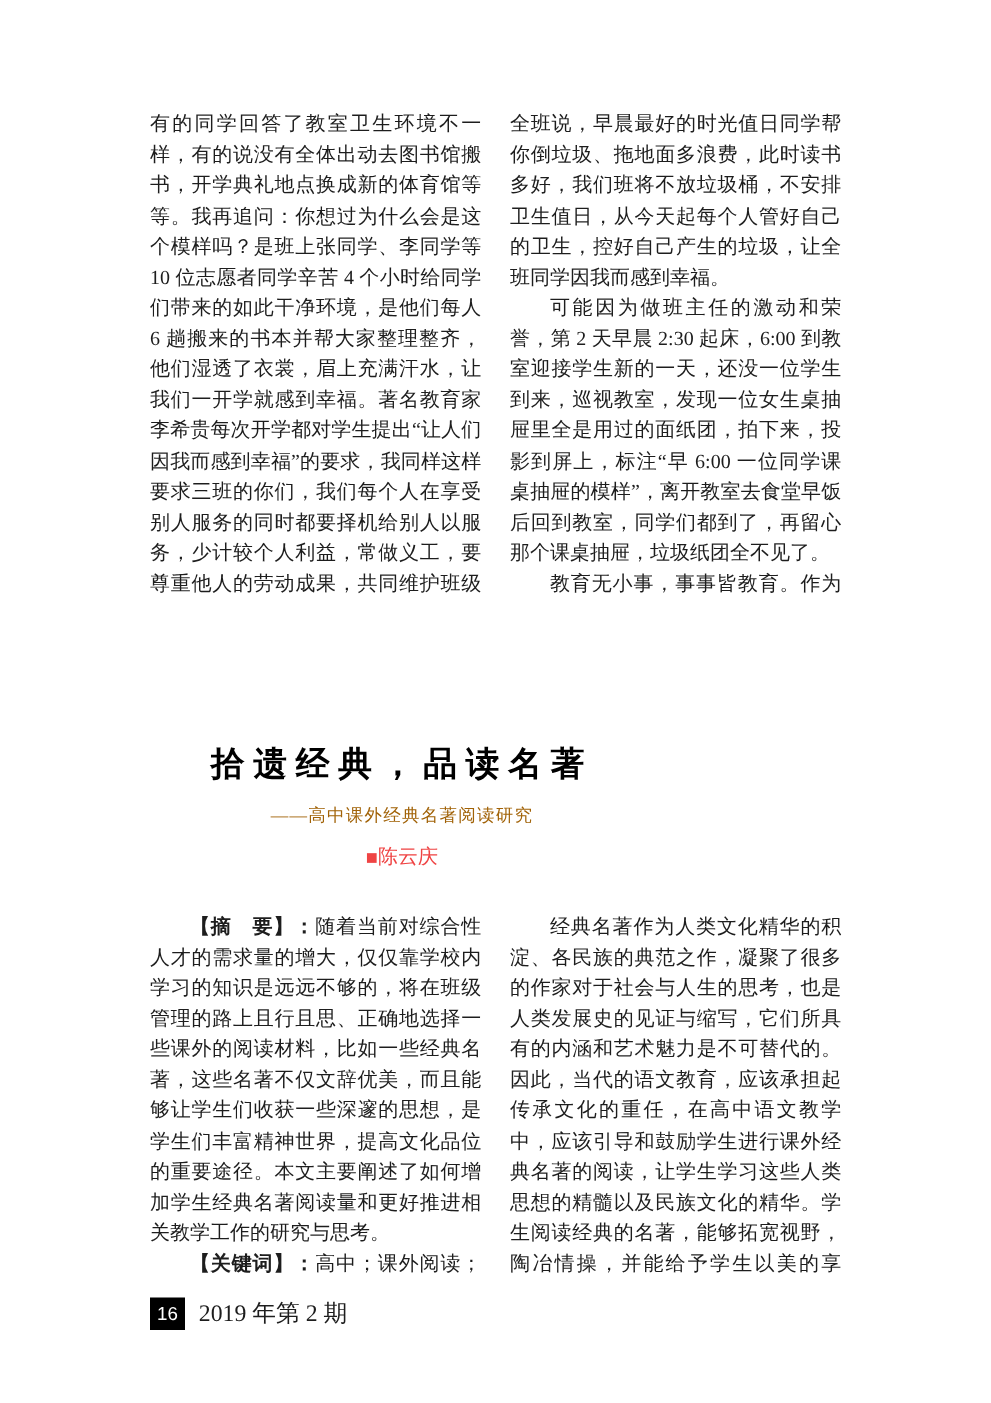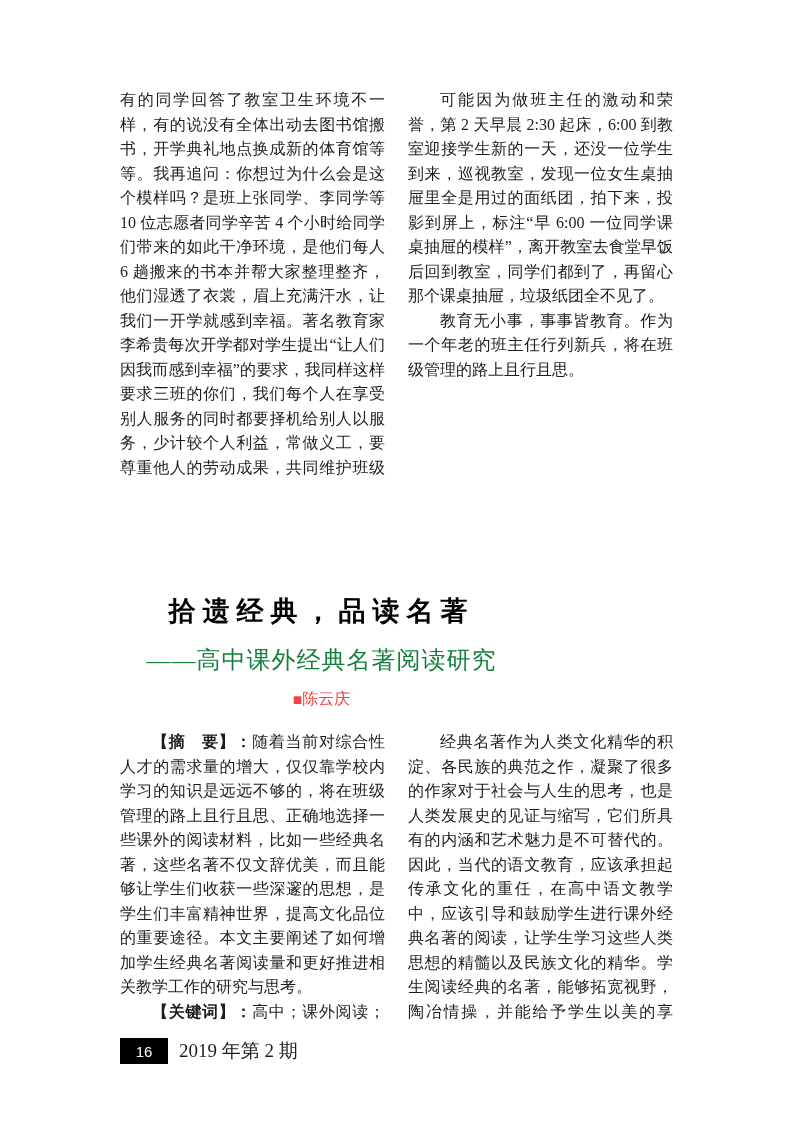--- a/index.html
+++ b/index.html
@@ -50,24 +50,24 @@
   }
   .article-title {
     font-size: 27px;
     font-weight: bold;
     letter-spacing: 7px;
     color: #000000;
     margin: 0;
     font-family: "Liberation Serif", "DejaVu Serif", serif;
   }
   .article-subtitle {
-    font-size: 24px;
+    font-size: 14px;
     letter-spacing: 1px;
     margin: 15px 0 0 0;
-    color: #15803d;
+    color: #a16207;
   }
   .article-author {
     margin: 13px 0 0 0;
     font-size: 16px;
     font-family: "Liberation Sans", "DejaVu Sans", sans-serif;
     color: #ef4444;
   }
   .author-bullet {
     display: inline-block;
     transform: translateY(1px);
@@ -76,21 +76,21 @@
   
   .footer {
     position: absolute;
     top: 1038px;
     left: 120px;
     display: flex;
     align-items: center;
     gap: 11px;
   }
   .page-number-badge {
-    width: 48px;
+    width: 28px;
     height: 26px;
     background: #000000;
     color: #ffffff;
     font-family: "Liberation Sans", "DejaVu Sans", sans-serif;
     font-size: 15px;
     display: flex;
     align-items: center;
     justify-content: center;
   }
   .issue-label {
@@ -101,20 +101,21 @@
 </head>
 <body>
 
 <div class="page">
 
   <div class="two-col top-block">
     <div class="col">
       <p>有的同学回答了教室卫生环境不一样，有的说没有全体出动去图书馆搬书，开学典礼地点换成新的体育馆等等。我再追问：你想过为什么会是这个模样吗？是班上张同学、李同学等 10 位志愿者同学辛苦 4 个小时给同学们带来的如此干净环境，是他们每人 6 趟搬来的书本并帮大家整理整齐，他们湿透了衣裳，眉上充满汗水，让我们一开学就感到幸福。著名教育家李希贵每次开学都对学生提出“让人们因我而感到幸福”的要求，我同样这样要求三班的你们，我们每个人在享受别人服务的同时都要择机给别人以服务，少计较个人利益，常做义工，要尊重他人的劳动成果，共同维护班级秩序。又问：今天的教室环境如果维护好我班以后还需要卫生值日吗？同学们沉默了，借此机会，我对</p>
     </div>
     <div class="col">
+      <p>全班说，早晨最好的时光值日同学帮你倒垃圾、拖地面多浪费，此时读书多好，我们班将不放垃圾桶，不安排卫生值日，从今天起每个人管好自己的卫生，控好自己产生的垃圾，让全班同学因我而感到幸福。</p>
       <p class="indent">可能因为做班主任的激动和荣誉，第 2 天早晨 2:30 起床，6:00 到教室迎接学生新的一天，还没一位学生到来，巡视教室，发现一位女生桌抽屉里全是用过的面纸团，拍下来，投影到屏上，标注“早 6:00 一位同学课桌抽屉的模样”，离开教室去食堂早饭后回到教室，同学们都到了，再留心那个课桌抽屉，垃圾纸团全不见了。</p>
       <p class="indent">教育无小事，事事皆教育。作为一个年老的班主任行列新兵，将在班级管理的路上且行且思。</p>
     </div>
   </div>
 
   <div class="title-block">
     <h1 class="article-title">拾遗经典，品读名著</h1>
     <p class="article-subtitle">——高中课外经典名著阅读研究</p>
     <p class="article-author"><span class="author-bullet">■</span><span>陈云庆</span></p>
   </div>

